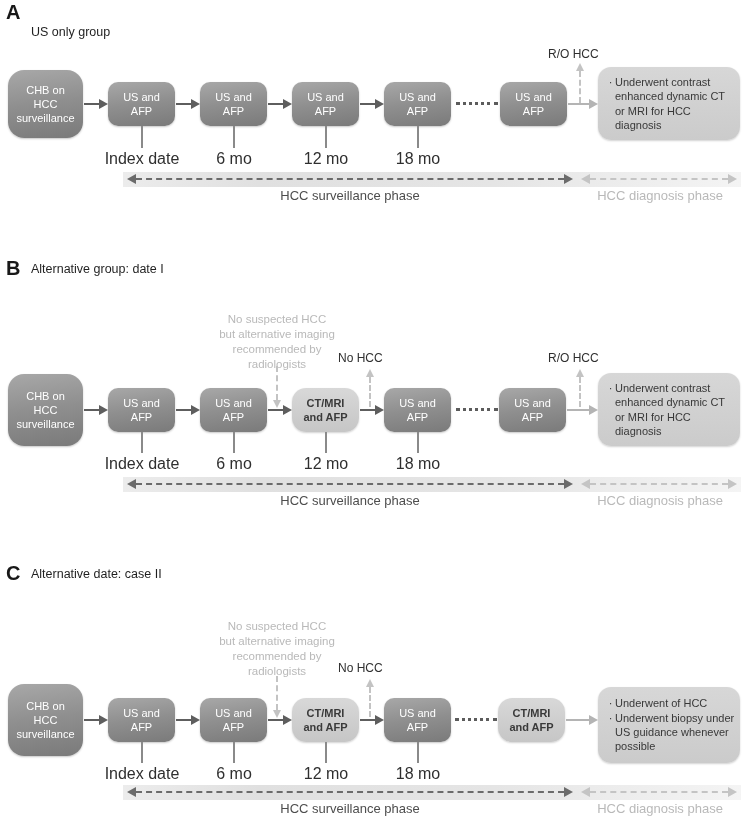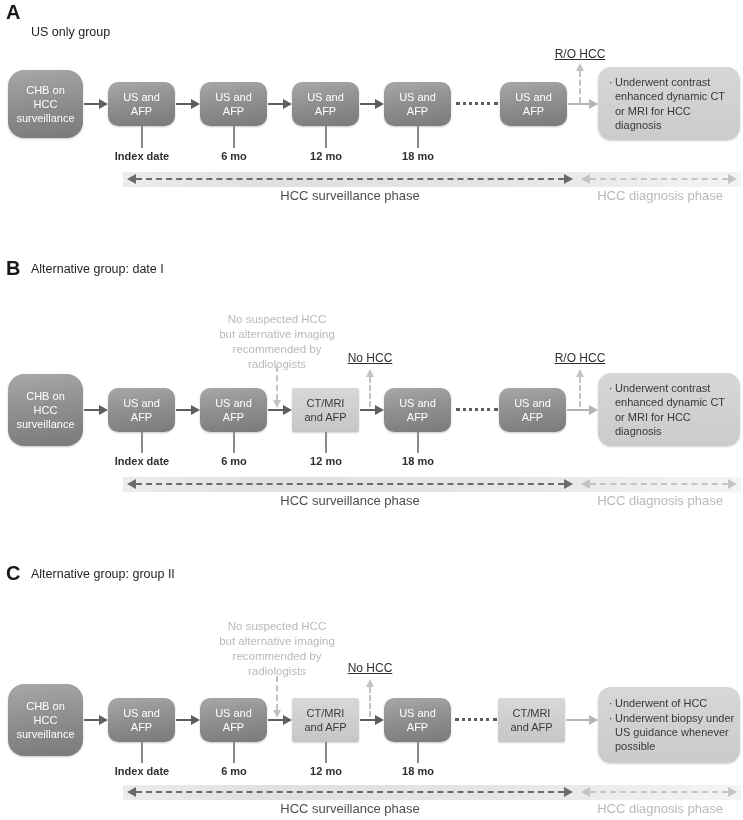--- a/index.html
+++ b/index.html
@@ -6,43 +6,43 @@
   #figure{position:relative;width:743px;height:820px;background:#fff;overflow:hidden;
           font-family:"Liberation Sans",sans-serif;}
   .panel{position:absolute;left:0;width:743px;}
   .panel-letter{position:absolute;font-size:20px;font-weight:bold;color:#181818;}
   .panel-title{position:absolute;font-size:12.5px;color:#1f1f1f;}
   .box{position:absolute;display:flex;align-items:center;justify-content:center;
        text-align:center;font-size:11px;line-height:1.3;box-sizing:border-box;padding:0 9px;}
   .box.dark{background:linear-gradient(172deg,#a8a8a8 0%,#8f8f8f 48%,#7a7a7a 100%);
             color:#fff;border-radius:10px;box-shadow:0 1px 2px rgba(0,0,0,.22);}
   .box.light{background:linear-gradient(180deg,#d8d8d8,#c6c6c6);color:#3a3a3a;
-             border-radius:2px;box-shadow:0 1px 2px rgba(0,0,0,.18);}
+             border-radius:14px;box-shadow:0 1px 2px rgba(0,0,0,.18);font-weight:bold;}
   .box.start{border-radius:16px;padding:0 5px;}
   .result{position:absolute;background:linear-gradient(180deg,#d7d7d7,#cbcbcb);
           border-radius:13px;color:#383838;font-size:11px;line-height:1.3;
           display:flex;flex-direction:column;justify-content:center;
           box-sizing:border-box;padding:4px 4px 4px 8px;box-shadow:0 1px 2px rgba(0,0,0,.18);}
   .result .row{display:flex;}
   .result .bullet{flex:none;width:9px;text-align:center;font-size:11px;}
   .result .btxt{flex:1;}
   .harrow{position:absolute;height:0;border-top:2px solid #5e5e5e;}
   .harrow::after{content:"";position:absolute;right:-9px;top:-6px;width:0;height:0;
                  border-left:9px solid #5e5e5e;border-top:5px solid transparent;border-bottom:5px solid transparent;}
   .harrow.lightc{border-top-color:#b4b4b4;}
   .harrow.lightc::after{border-left-color:#b4b4b4;}
   .dots{position:absolute;height:0;border-top:3px dotted #5c5c5c;}
   .vdash{position:absolute;width:0;border-left:2px dashed #c3c3c3;}
   .vdash.up::before{content:"";position:absolute;top:-8px;left:-5px;width:0;height:0;
                     border-bottom:8px solid #c3c3c3;border-left:4px solid transparent;border-right:4px solid transparent;}
   .vdash.down::after{content:"";position:absolute;bottom:-8px;left:-5px;width:0;height:0;
                     border-top:8px solid #c3c3c3;border-left:4px solid transparent;border-right:4px solid transparent;}
   .tick{position:absolute;width:0;border-left:2px solid #8a8a8a;}
-  .time-label{position:absolute;width:80px;text-align:center;font-size:11px;color:#2f2f2f;font-weight:bold;}
-  .ann{position:absolute;font-size:12px;color:#2f2f2f;text-align:center;width:64px;text-decoration:underline;}
+  .time-label{position:absolute;width:80px;text-align:center;font-size:16px;color:#2f2f2f;}
+  .ann{position:absolute;font-size:12px;color:#2f2f2f;text-align:left;width:64px;}
   .ann-light{position:absolute;font-size:11.5px;color:#b9b9b9;text-align:center;line-height:15px;}
   .band{position:absolute;height:15px;
         background:linear-gradient(90deg,#ececec 0%,#e0e0e0 22%,#e5e5e5 60%,#f4f4f4 100%);}
   .dblarrow{position:absolute;height:0;border-top:2px dashed #6b6b6b;}
   .dblarrow::before{content:"";position:absolute;left:-9px;top:-6px;width:0;height:0;
                     border-right:9px solid #6b6b6b;border-top:5px solid transparent;border-bottom:5px solid transparent;}
   .dblarrow::after{content:"";position:absolute;right:-9px;top:-6px;width:0;height:0;
                    border-left:9px solid #6b6b6b;border-top:5px solid transparent;border-bottom:5px solid transparent;}
   .dblarrow.lightc{border-top-color:#c4c4c4;}
   .dblarrow.lightc::before{border-right-color:#c4c4c4;}
@@ -150,21 +150,21 @@
 
     <div class="band" style="left:123px;top:227px;width:618px;"></div>
     <div class="dblarrow" style="left:136px;top:233px;width:428px;"></div>
     <div class="dblarrow lightc" style="left:590px;top:233px;width:138px;"></div>
     <div class="phase darkc" style="left:125px;width:450px;top:243px;">HCC surveillance phase</div>
     <div class="phase lightc2" style="left:580px;width:160px;top:243px;">HCC diagnosis phase</div>
   </div>
 
   <div class="panel" id="panel-c" style="top:555px;height:265px;">
     <div class="panel-letter" style="left:6px;top:7px;">C</div>
-    <div class="panel-title" style="left:31px;top:12px;">Alternative group: group II</div>
+    <div class="panel-title" style="left:31px;top:12px;">Alternative date: case II</div>
 
     <div class="ann-light" style="left:202px;width:150px;top:64px;">
       <div>No suspected HCC</div>
       <div>but alternative imaging</div>
       <div>recommended by</div>
       <div>radiologists</div>
     </div>
     <div class="vdash down" style="left:276px;top:121px;height:34px;"></div>
 
     <div class="box dark start" style="left:8px;top:129px;width:75px;height:72px;">CHB on HCC surveillance</div>

